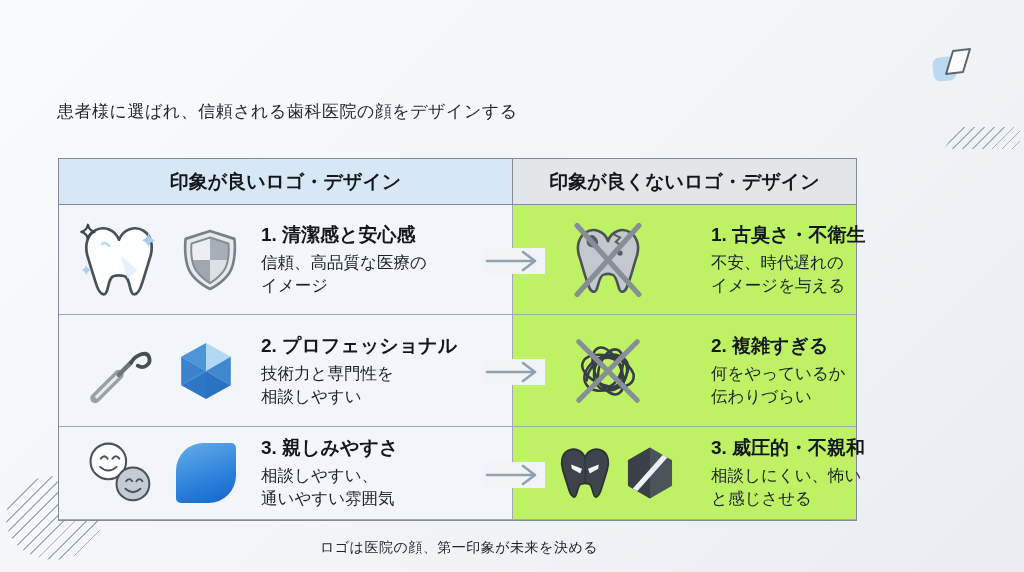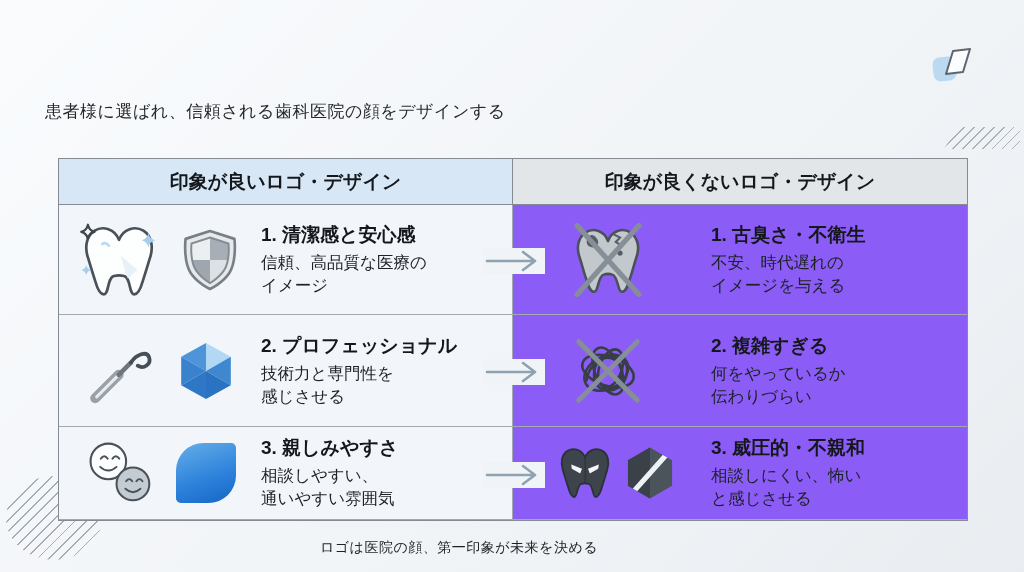--- a/index.html
+++ b/index.html
@@ -10,59 +10,59 @@
     position:relative; width:1024px; height:572px;
     background:linear-gradient(135deg,#f9fbfd 0%,#f1f4f7 60%,#e9edf1 100%);
     color:#15181c;
   }
 
   .title {
     position:absolute; left:57px; top:46px;
     font-size:31px; font-weight:800; letter-spacing:1px; color:#101418;
   }
   .subtitle {
-    position:absolute; left:45px; top:100px;
+    position:absolute; left:57px; top:100px;
     font-size:17px; color:#24292e; letter-spacing:0.5px;
   }
 
   
   .deco-topright { position:absolute; left:926px; top:44px; width:48px; height:46px; }
   .hatch-topright {
     position:absolute; left:944px; top:127px; width:76px; height:22px;
     background:repeating-linear-gradient(135deg,#99a2ab 0 1.2px,transparent 1.2px 7px);
     clip-path:polygon(0 100%,18% 0,100% 0,100% 100%);
     opacity:.8;
   }
   .hatch-bottomleft {
     position:absolute; left:6px; top:476px; width:96px; height:84px;
     border-radius:50%;
     background:repeating-linear-gradient(135deg,#97a0a9 0 1.3px,transparent 1.3px 8px);
     opacity:.85;
   }
 
   
   .cmp-table {
-    position:absolute; left:58px; top:158px; width:910px; height:363px;
+    position:absolute; left:58px; top:158px; width:799px; height:363px;
     border:1.5px solid #848b93; background:#f1f5f8;
   }
   .hdr-row { display:flex; height:46px; border-bottom:1.5px solid #848b93; }
   .hdr-cell {
     flex:0 0 454px; display:flex; align-items:center; justify-content:center;
     font-size:19px; font-weight:800; color:#14181c;
   }
   .hdr-good { background:#d7e7f5; border-right:1.5px solid #848b93; }
   .hdr-bad  { background:#e2e6e9; flex:1 1 auto; }
 
   .body-row { display:flex; position:relative; border-bottom:1px solid #a2a9b1; }
   .body-row:last-child { border-bottom:none; }
   .row-1 { height:110px; } .row-2 { height:112px; } .row-3 { height:92.5px; }
 
   .cell { position:relative; height:100%; }
   .cell-good { flex:0 0 454px; background:#f2f6fa; border-right:1px solid #a2a9b1; }
-  .cell-bad  { flex:1 1 auto;  background:#8b5cf6; }
+  .cell-bad  { flex:1 1 auto;  background:#bef264; }
 
   .icn { position:absolute; top:50%; transform:translateY(-50%); }
 
   .txt { position:absolute; top:50%; transform:translateY(-50%); }
   .txt-good { left:202px; width:245px; }
   .txt-bad  { left:198px; width:250px; }
   .itm-title { font-size:19px; font-weight:800; color:#14181c; margin-bottom:3px; }
   .itm-desc  { font-size:16.5px; line-height:1.42; color:#1c2126; white-space:pre-line; }
 
   .arrow {
@@ -156,21 +156,21 @@
           <polygon points="50,5 10,27 50,50" fill="#4d94d8"></polygon>
           <polygon points="50,5 90,27 50,50" fill="#b2d8f4"></polygon>
           <polygon points="90,27 90,73 50,50" fill="#3f88d0"></polygon>
           <polygon points="90,73 50,95 50,50" fill="#2a72c2"></polygon>
           <polygon points="50,95 10,73 50,50" fill="#2d77c6"></polygon>
           <polygon points="10,73 10,27 50,50" fill="#3a82cc"></polygon>
         </svg>
         <div class="txt txt-good">
           <div class="itm-title">2. プロフェッショナル</div>
           <div class="itm-desc">技術力と専門性を
-感じさせる</div>
+相談しやすい</div>
         </div>
       </div>
       <div class="cell cell-bad">
         <svg class="icn" style="left:52px" width="86" height="90" viewBox="0 0 100 100">
           <g fill="none" stroke="#373e45" stroke-width="3">
             <ellipse cx="50" cy="50" rx="31" ry="17" transform="rotate(18 50 50)"></ellipse>
             <ellipse cx="50" cy="50" rx="29" ry="15" transform="rotate(66 50 50)"></ellipse>
             <ellipse cx="48" cy="52" rx="27" ry="19" transform="rotate(-28 48 52)"></ellipse>
             <ellipse cx="53" cy="47" rx="23" ry="13" transform="rotate(110 53 47)"></ellipse>
             <path d="M25,62 C28,28 76,24 72,52 C68,80 30,80 34,50 C38,22 80,36 62,64"></path>

